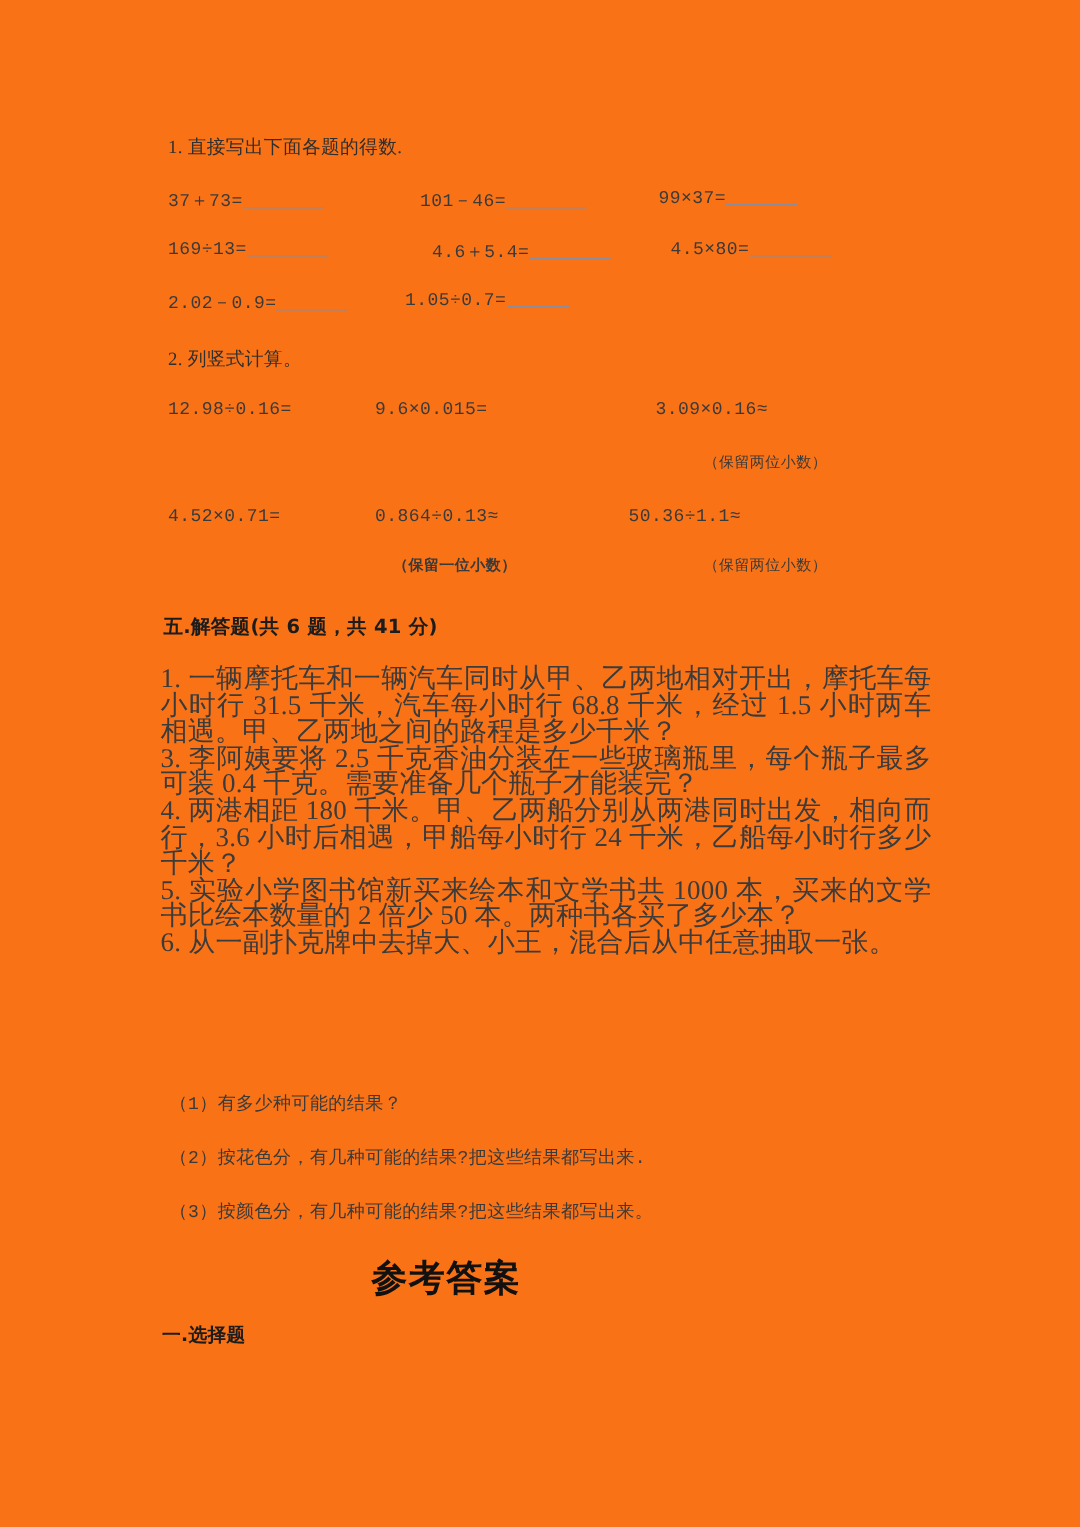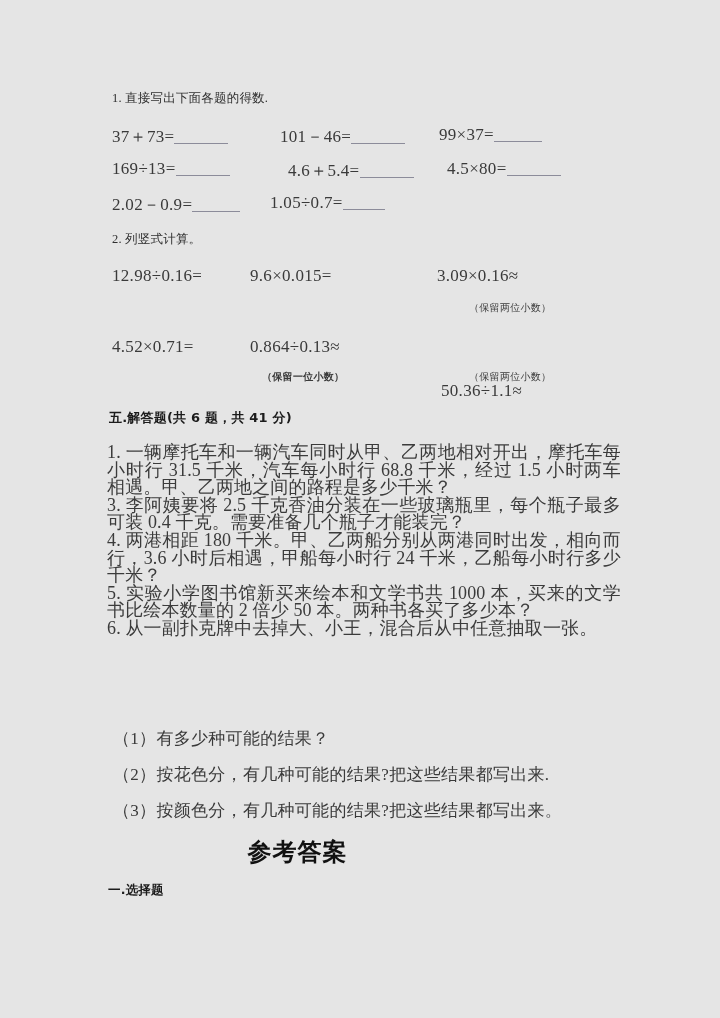--- a/index.html
+++ b/index.html
@@ -4,39 +4,40 @@
 <style>
   html, body {
     margin: 0;
     padding: 0;
     background: #ffffff;
   }
   .page {
     position: relative;
     width: 720px;
     height: 1018px;
-    background: #e5e5e5;
+    background: #f97316;
     font-family: "Liberation Serif", "DejaVu Serif", serif;
     color: #2b2b2b;
     overflow: hidden;
   }
 
   
   .abs { position: absolute; white-space: nowrap; }
 
   .q-label {
     font-size: 12.5px;
     color: #2f2f2f;
     letter-spacing: 0.2px;
   }
 
   .expr {
-    font-size: 17px;
+    font-size: 12px;
     color: #3a3a3a;
     letter-spacing: 0.3px;
+    font-family: Liberation Mono, monospace;
   }
   .expr .blank {
     display: inline-block;
     border-bottom: 1px solid #8c8c9a;
     vertical-align: -2px;
     height: 1px;
   }
   .b-long  { width: 54px; }
   .b-mid   { width: 48px; }
   .b-short { width: 42px; }
@@ -117,21 +118,21 @@
   <div class="abs q-label" style="left:112px; top:231px;">2. 列竖式计算。</div>
 
   <div class="abs expr" style="left:112px; top:266px;">12.98÷0.16=</div>
   <div class="abs expr" style="left:250px; top:266px;">9.6×0.015=</div>
   <div class="abs expr" style="left:437px; top:266px;">3.09×0.16≈</div>
 
   <div class="abs note" style="left:469px; top:301px;">（保留两位小数）</div>
 
   <div class="abs expr" style="left:112px; top:337px;">4.52×0.71=</div>
   <div class="abs expr" style="left:250px; top:337px;">0.864÷0.13≈</div>
-  <div class="abs expr" style="left:441px; top:337px;margin-top:44px;">50.36÷1.1≈</div>
+  <div class="abs expr" style="left:419px; top:337px;">50.36÷1.1≈</div>
 
   <div class="abs note" style="left:262px; top:370px;font-weight:bold;">（保留一位小数）</div>
   <div class="abs note" style="left:469px; top:370px;">（保留两位小数）</div>
 
   <div class="sec-head" style="left:109px; top:409px;">五.解答题(共 6 题，共 41 分)</div>
 
   <div class="prob-block" style="top:444px;">
     <p>1. 一辆摩托车和一辆汽车同时从甲、乙两地相对开出，摩托车每小时行 31.5 千米，汽车每小时行 68.8 千米，经过 1.5 小时两车相遇。甲、乙两地之间的路程是多少千米？</p>
     <p>3. 李阿姨要将 2.5 千克香油分装在一些玻璃瓶里，每个瓶子最多可装 0.4 千克。需要准备几个瓶子才能装完？</p>
     <p>4. 两港相距 180 千米。甲、乙两船分别从两港同时出发，相向而行，3.6 小时后相遇，甲船每小时行 24 千米，乙船每小时行多少千米？</p>

